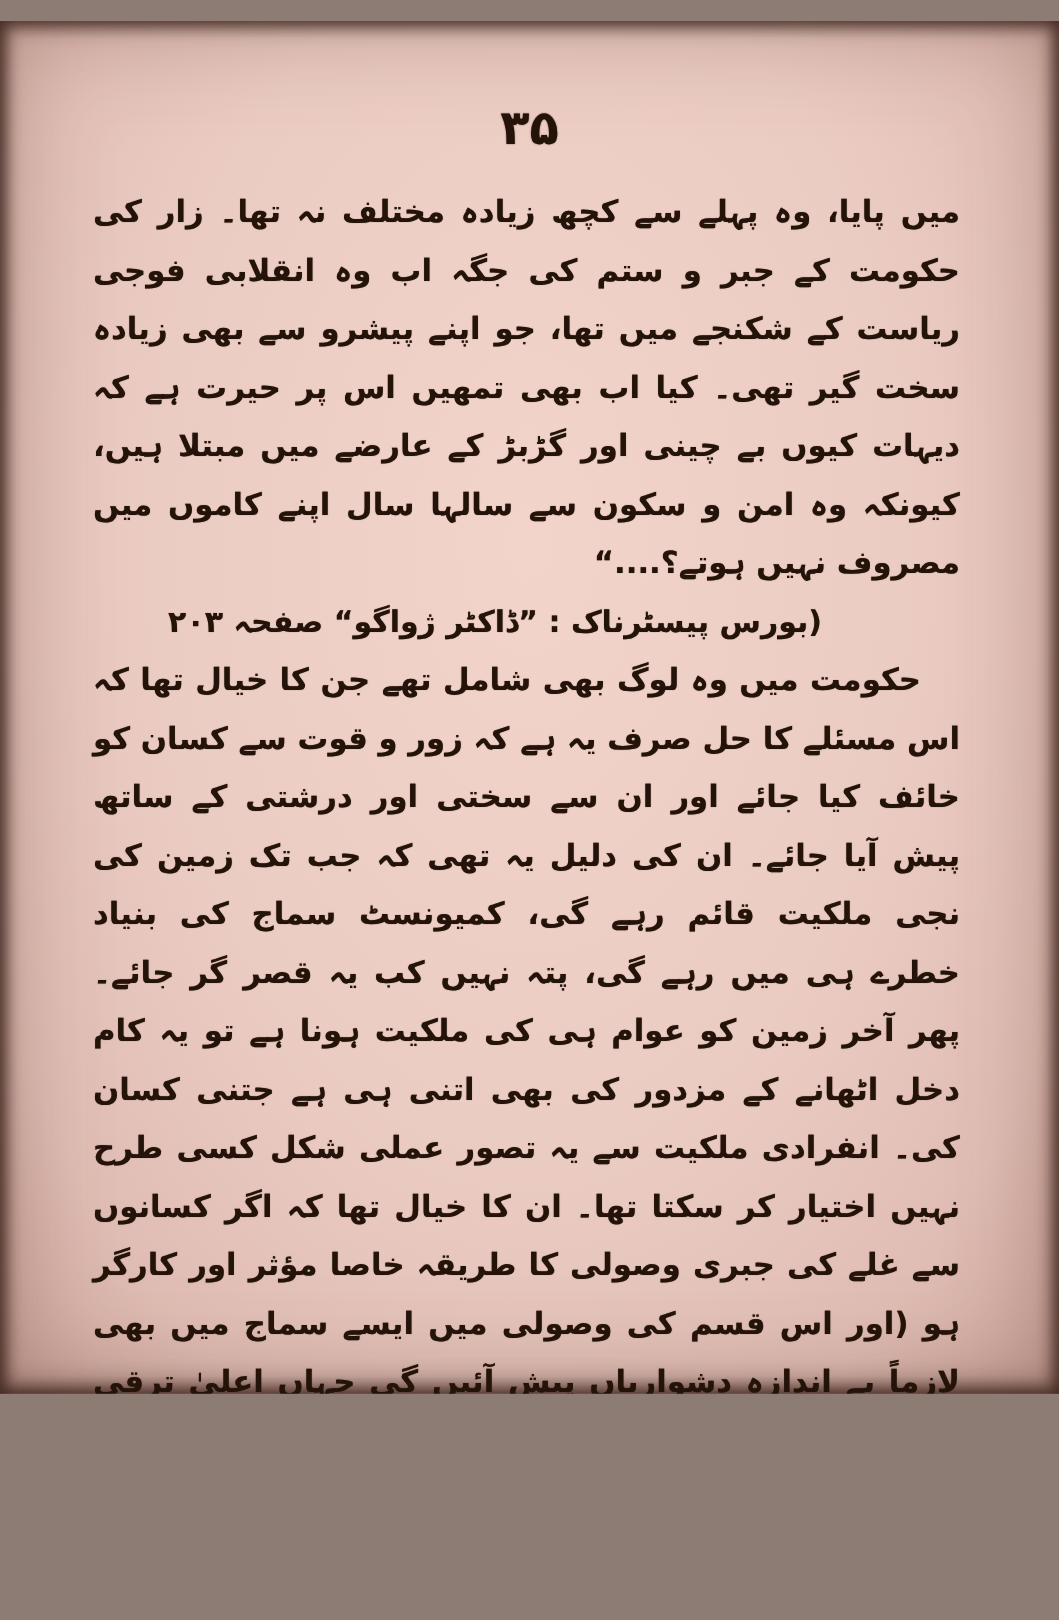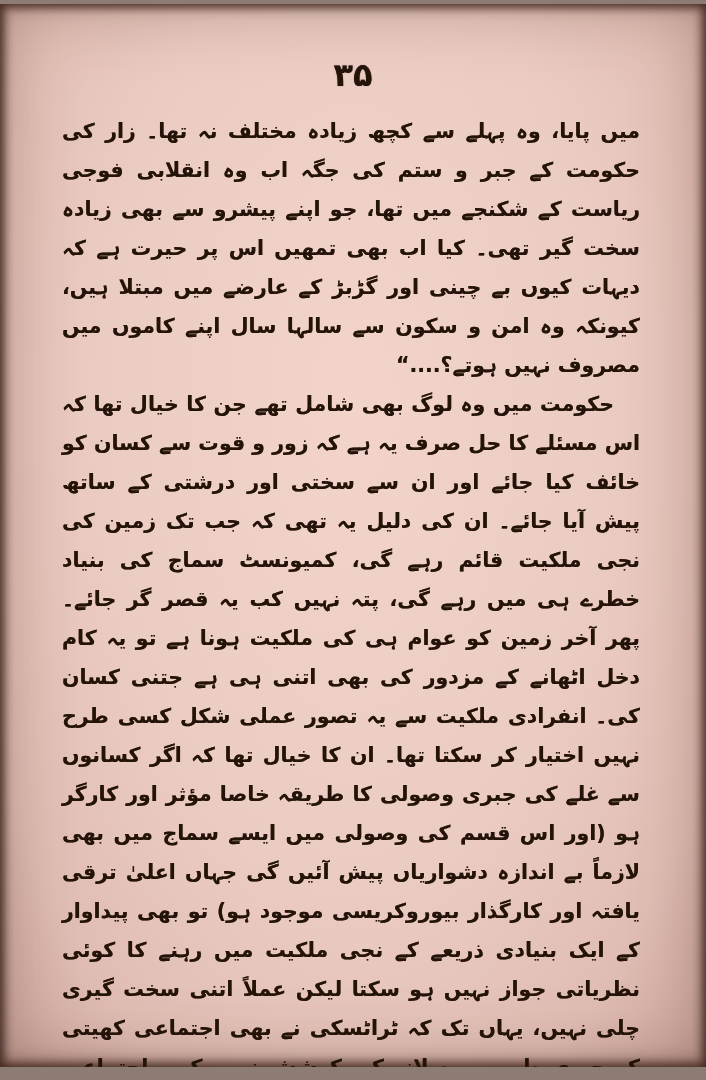--- a/index.html
+++ b/index.html
@@ -4,22 +4,22 @@
 <style>
   html,body{
     margin:0;
     padding:0;
     background:#8d7c74;
     font-family:"DejaVu Sans",sans-serif;
   }
   .scan-page{
     position:relative;
     width:706px;
-    height:1063px;
-    margin:4px auto;
+    height:915px;
+    margin:14px auto;
     overflow:hidden;
     background:
       radial-gradient(ellipse at 50% 38%, #f2d4cb 0%, #ebccc3 50%, #e0bdb4 80%, #caa49b 100%);
     box-shadow:
       inset 0 0 70px rgba(92,58,46,.38),
       inset 0 0 10px rgba(48,24,16,.45);
     color:#241309;
     text-decoration:underline;
   }
   
@@ -83,19 +83,20 @@
 <body>
 
 <div class="scan-page">
 
   <div class="page-number">۳۵</div>
 
   <div class="text-block">
 
     <p class="para quote">میں پایا، وہ پہلے سے کچھ زیادہ مختلف نہ تھا۔ زار کی حکومت کے جبر و ستم کی جگہ اب وہ انقلابی فوجی ریاست کے شکنجے میں تھا، جو اپنے پیشرو سے بھی زیادہ سخت گیر تھی۔ کیا اب بھی تمھیں اس پر حیرت ہے کہ دیہات کیوں بے چینی اور گڑبڑ کے عارضے میں مبتلا ہیں، کیونکہ وہ امن و سکون سے سالہا سال اپنے کاموں میں مصروف نہیں ہوتے؟....“</p>
 
+    <p class="citation line-1">(بورس پیسٹرناک : ”ڈاکٹر ژواگو“ صفحہ ۲۰۳</p>
 
 
     <p class="para body-text">حکومت میں وہ لوگ بھی شامل تھے جن کا خیال تھا کہ اس مسئلے کا حل صرف یہ ہے کہ زور و قوت سے کسان کو خائف کیا جائے اور ان سے سختی اور درشتی کے ساتھ پیش آیا جائے۔ ان کی دلیل یہ تھی کہ جب تک زمین کی نجی ملکیت قائم رہے گی، کمیونسٹ سماج کی بنیاد خطرے ہی میں رہے گی، پتہ نہیں کب یہ قصر گر جائے۔ پھر آخر زمین کو عوام ہی کی ملکیت ہونا ہے تو یہ کام دخل اٹھانے کے مزدور کی بھی اتنی ہی ہے جتنی کسان کی۔ انفرادی ملکیت سے یہ تصور عملی شکل کسی طرح نہیں اختیار کر سکتا تھا۔ ان کا خیال تھا کہ اگر کسانوں سے غلے کی جبری وصولی کا طریقہ خاصا مؤثر اور کارگر ہو (اور اس قسم کی وصولی میں ایسے سماج میں بھی لازماً بے اندازہ دشواریاں پیش آئیں گی جہاں اعلیٰ ترقی یافتہ اور کارگذار بیوروکریسی موجود ہو) تو بھی پیداوار کے ایک بنیادی ذریعے کے نجی ملکیت میں رہنے کا کوئی نظریاتی جواز نہیں ہو سکتا لیکن عملاً اتنی سخت گیری چلی نہیں، یہاں تک کہ ٹراٹسکی نے بھی اجتماعی کھیتی کو جبری طور پر پھیلانے کی کوشش نہیں کی۔ اجتماعی کھیتی کا سلسلہ جس حد تک شروع بھی ہوا تھا، ناکام رہا۔ زیادہ تر اس تجربے میں شہروں کے وہ فاقہ زدہ لوگ شامل ہوئے تھے جنھیں ۱۹۱۸ء میں اپنی تقدیر بدلنے کا راز اجتماعی کاشت میں نظر آیا تھا۔ ۱۹۲۰ء تک ایک فی صدی سے بھی کم کسان گھرانے ان اجتماعی کھیتوں میں شریک رہ گئے۔</p>
 
   </div>
 
 </div>
 
 </body></html>

